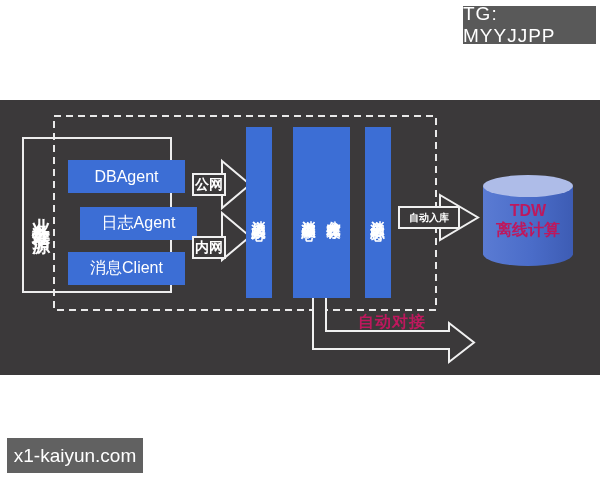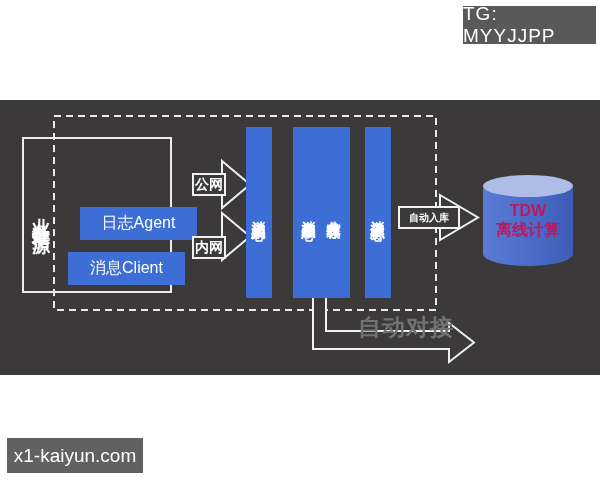--- a/index.html
+++ b/index.html
@@ -56,22 +56,22 @@
   }
   .net-public{top:173px;}
   .net-internal{top:208px;margin-top:28px;}
   .ingest-label{
     position:absolute;left:398px;top:206px;width:62px;height:23px;
     background:#3b393a;border:2px solid #f0f0f0;box-sizing:border-box;
     color:#ffffff;font-size:10px;font-weight:bold;
     display:flex;align-items:center;justify-content:center;
   }
   .connect-label{
-    position:absolute;left:358px;top:312px;color:#737373;
-    font-size:23px;font-weight:bold;letter-spacing:1px;
+    position:absolute;left:358px;top:312px;color:#be185d;
+    font-size:16px;font-weight:bold;letter-spacing:1px;
   }
   
   .bar{
     position:absolute;top:127px;height:171px;background:#3c6ed5;
     display:flex;align-items:center;justify-content:center;
   }
   .bar .vtext{font-size:14px;letter-spacing:1px;}
   .bar-access{left:246px;width:26px;}
   .bar-storage{left:293px;width:57px;gap:7px;}
   .bar-sorting{left:365px;width:26px;}
@@ -115,20 +115,21 @@
     <polygon points="222,213 250,236.5 222,260" fill="#3b393a" stroke="#f0f0f0" stroke-width="2"></polygon>
 
     <polygon points="440,195 478,217.5 440,240" fill="#3b393a" stroke="#f0f0f0" stroke-width="2"></polygon>
 
     <path d="M313,294 L313,349 L449,349 L449,362 L474,342.5 L449,323 L449,331 L326,331 L326,294 Z" fill="#3b393a" stroke="#f0f0f0" stroke-width="2" stroke-linejoin="miter"></path>
   </svg>
 
   <div class="source-box"></div>
   <div class="source-label vtext">业务数据源</div>
 
+  <div class="item-box item-db">DBAgent</div>
   <div class="item-box item-log">日志Agent</div>
   <div class="item-box item-client">消息Client</div>
 
   <div class="net-label net-public">公网</div>
   <div class="net-label net-internal">内网</div>
 
   <div class="bar bar-access">
     <span class="vtext">消息接入中心</span>
   </div>
   <div class="bar bar-storage">

